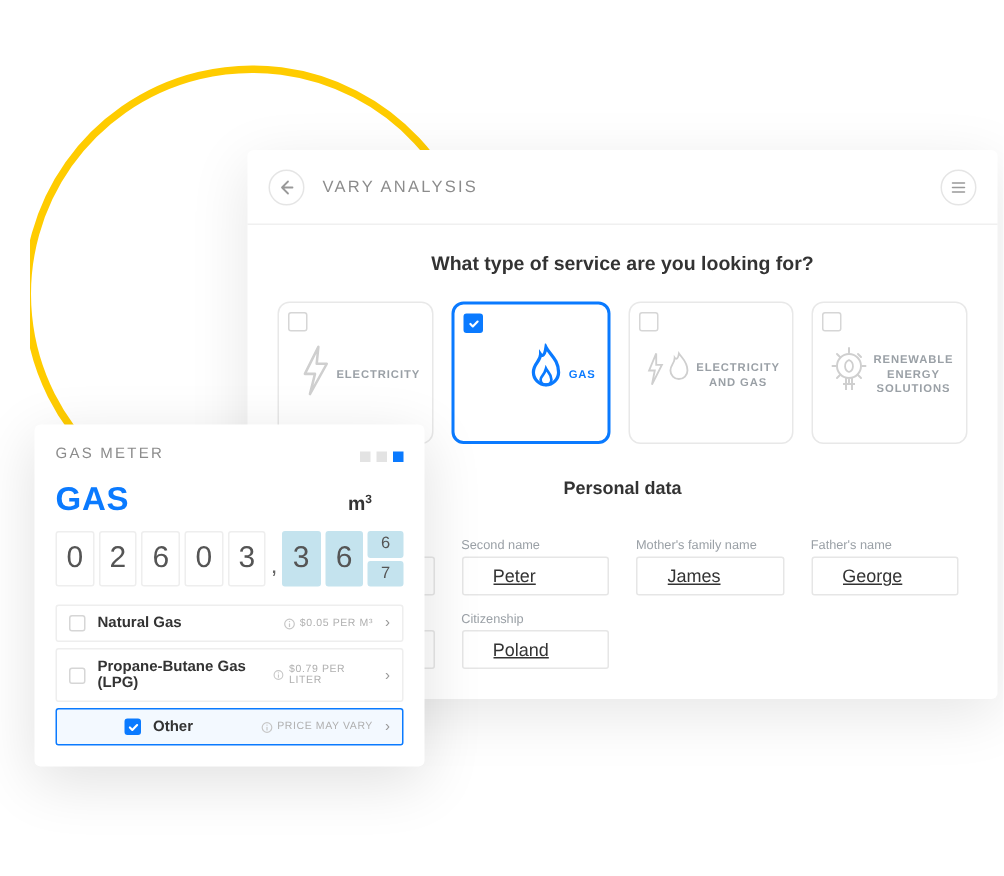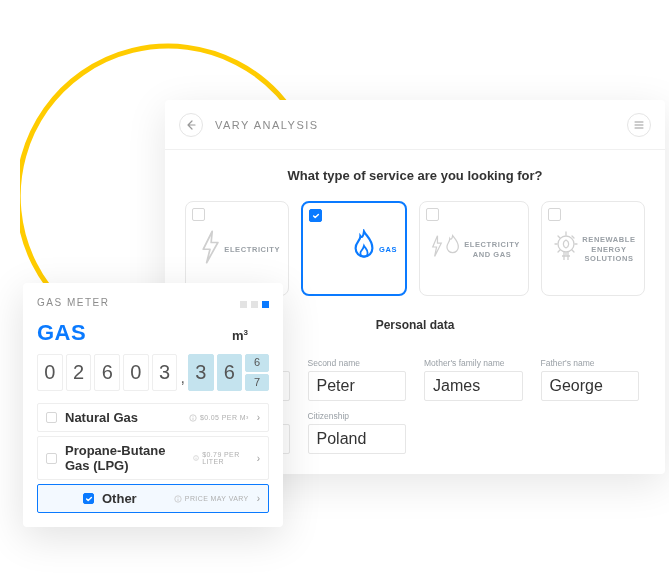--- a/index.html
+++ b/index.html
@@ -129,24 +129,25 @@
 .pd-label {
   display: block;
   font-size: 8.5px;
   color: #9aa0a6;
   margin-bottom: 3px;
 }
 .pd-input {
   width: 100%;
   border: 1px solid #e6e6e6;
   border-radius: 2px;
-  font-size: 16px;
-  padding: 5px 8px;
+  font-size: 12px;
+  padding: 5px 20px;
   color: #333;
   background: #fff;
+  text-decoration: underline;
 }
 
 .gm-card {
   position: absolute;
   top: 283px; left: 23px;
   width: 260px;
   background: #fff;
   box-shadow: 0 10px 40px rgba(0,0,0,0.12);
   border-radius: 4px;
   padding: 14px 14px 10px;
@@ -249,21 +250,21 @@
   margin-right: 8px;
   flex-shrink: 0;
 }
 .gtype.selected .gtype-check {
   background: #0a7aff;
   border-color: #0a7aff;
   display: flex; align-items: center; justify-content: center;
   color: #fff;
 }
 .gtype-name {
-  font-size: 13px;
+  font-size: 10px;
   font-weight: 600;
   color: #333;
 }
 .gtype-price {
   margin-left: auto;
   font-size: 7px;
   letter-spacing: 0.4px;
   color: #b0b0b0;
   display: flex;
   align-items: center;

